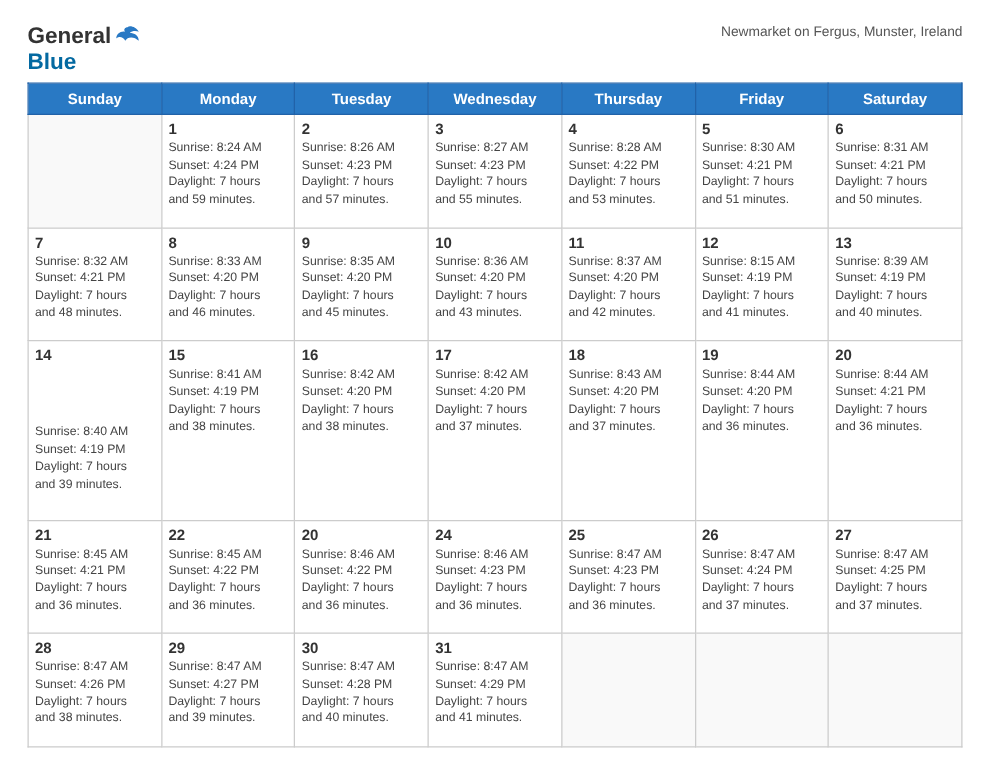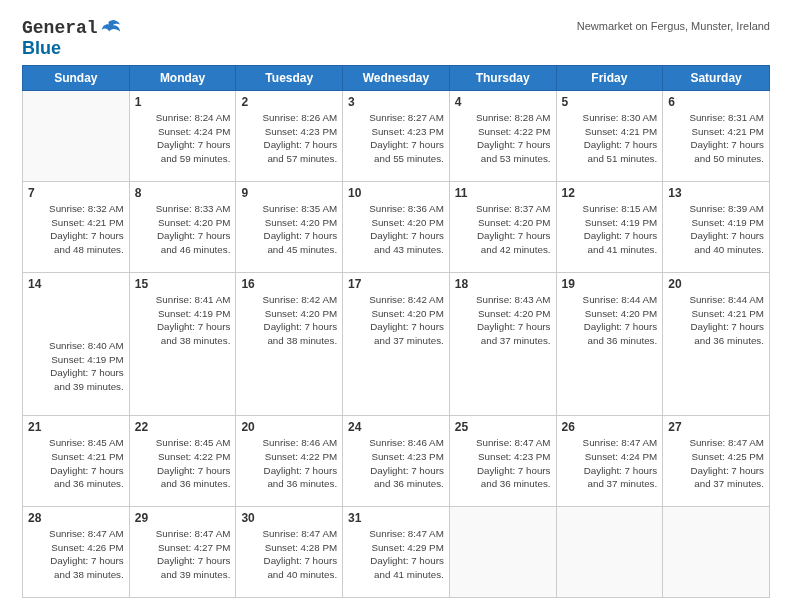--- a/index.html
+++ b/index.html
@@ -24,21 +24,20 @@
       margin-bottom: 6px;
     }
     .logo {
       display: flex;
       flex-direction: column;
       align-items: flex-start;
     }
     .logo-text {
       display: flex;
       align-items: center;
-      font-family: Liberation Mono, monospace;
     }
     .logo-general {
       font-size: 18px;
       font-weight: bold;
       color: #333;
     }
     .logo-blue {
       font-size: 18px;
       font-weight: bold;
       color: #0369a1;
@@ -87,21 +86,20 @@
     .day-num {
       font-weight: bold;
       font-size: 12px;
       color: #333;
       margin-bottom: 2px;
     }
     .day-info {
       font-size: 9.8px;
       color: #444;
       line-height: 1.4;
-      text-align: right;
     }
     .empty-cell {
       background: #f9f9f9;
     }
     tr:last-child td {
       height: 72px;
     }
   </style>
 </head>
 <body>

